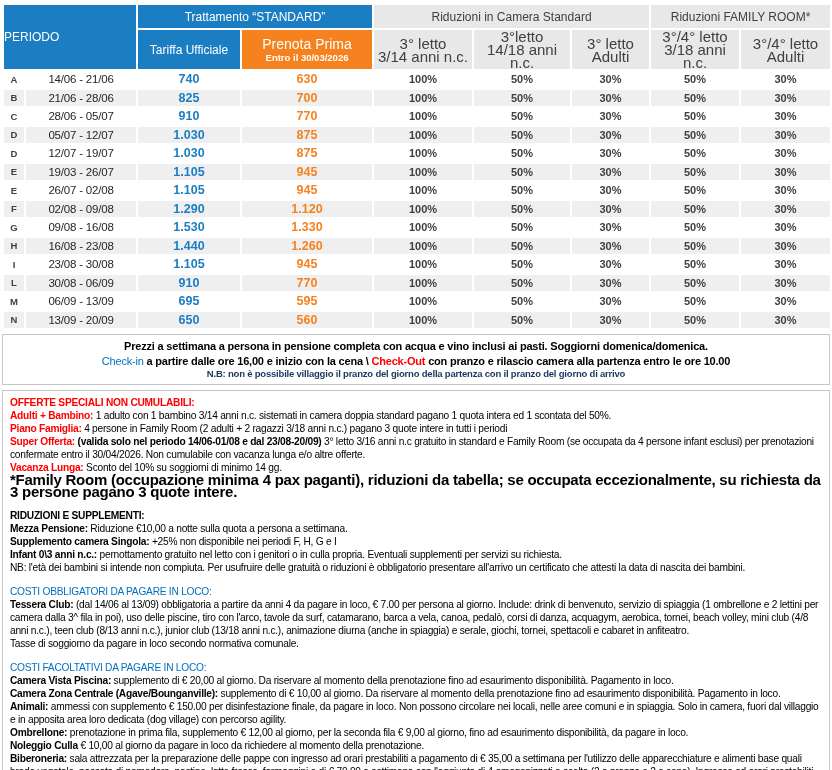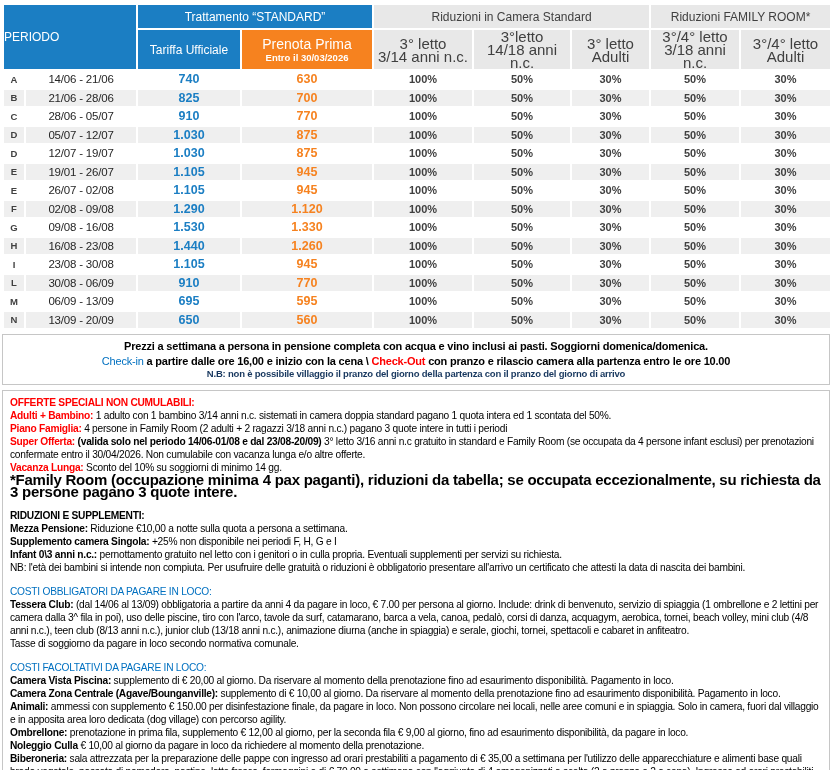--- a/index.html
+++ b/index.html
@@ -148,21 +148,21 @@
           <td class="tariffa">1.030</td>
           <td class="prenota">875</td>
           <td class="pct">100%</td>
           <td class="pct">50%</td>
           <td class="pct">30%</td>
           <td class="pct">50%</td>
           <td class="pct">30%</td>
         </tr>
         <tr class="alt">
           <td class="code">E</td>
-          <td class="period">19/01 - 26/07</td>
+          <td class="period">19/03 - 26/07</td>
           <td class="tariffa">1.105</td>
           <td class="prenota">945</td>
           <td class="pct">100%</td>
           <td class="pct">50%</td>
           <td class="pct">30%</td>
           <td class="pct">50%</td>
           <td class="pct">30%</td>
         </tr>
         <tr>
           <td class="code">E</td>

